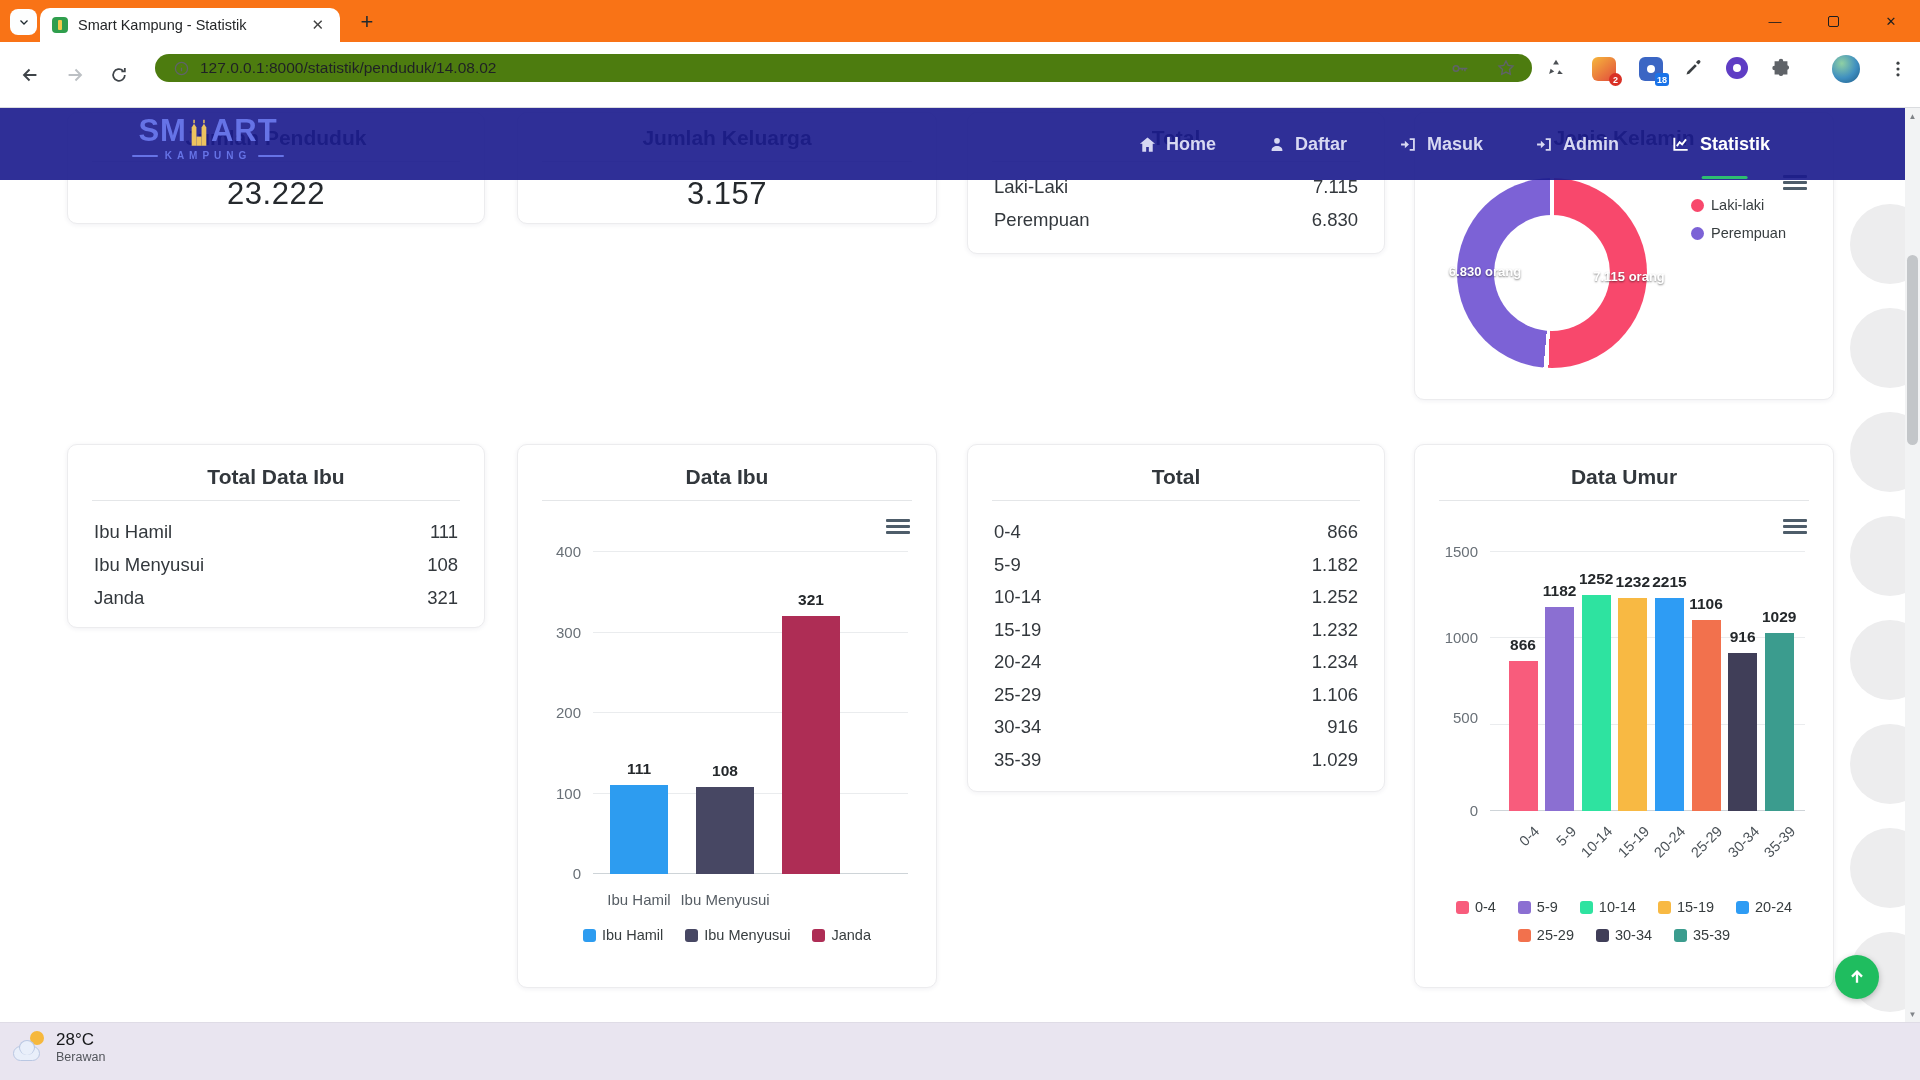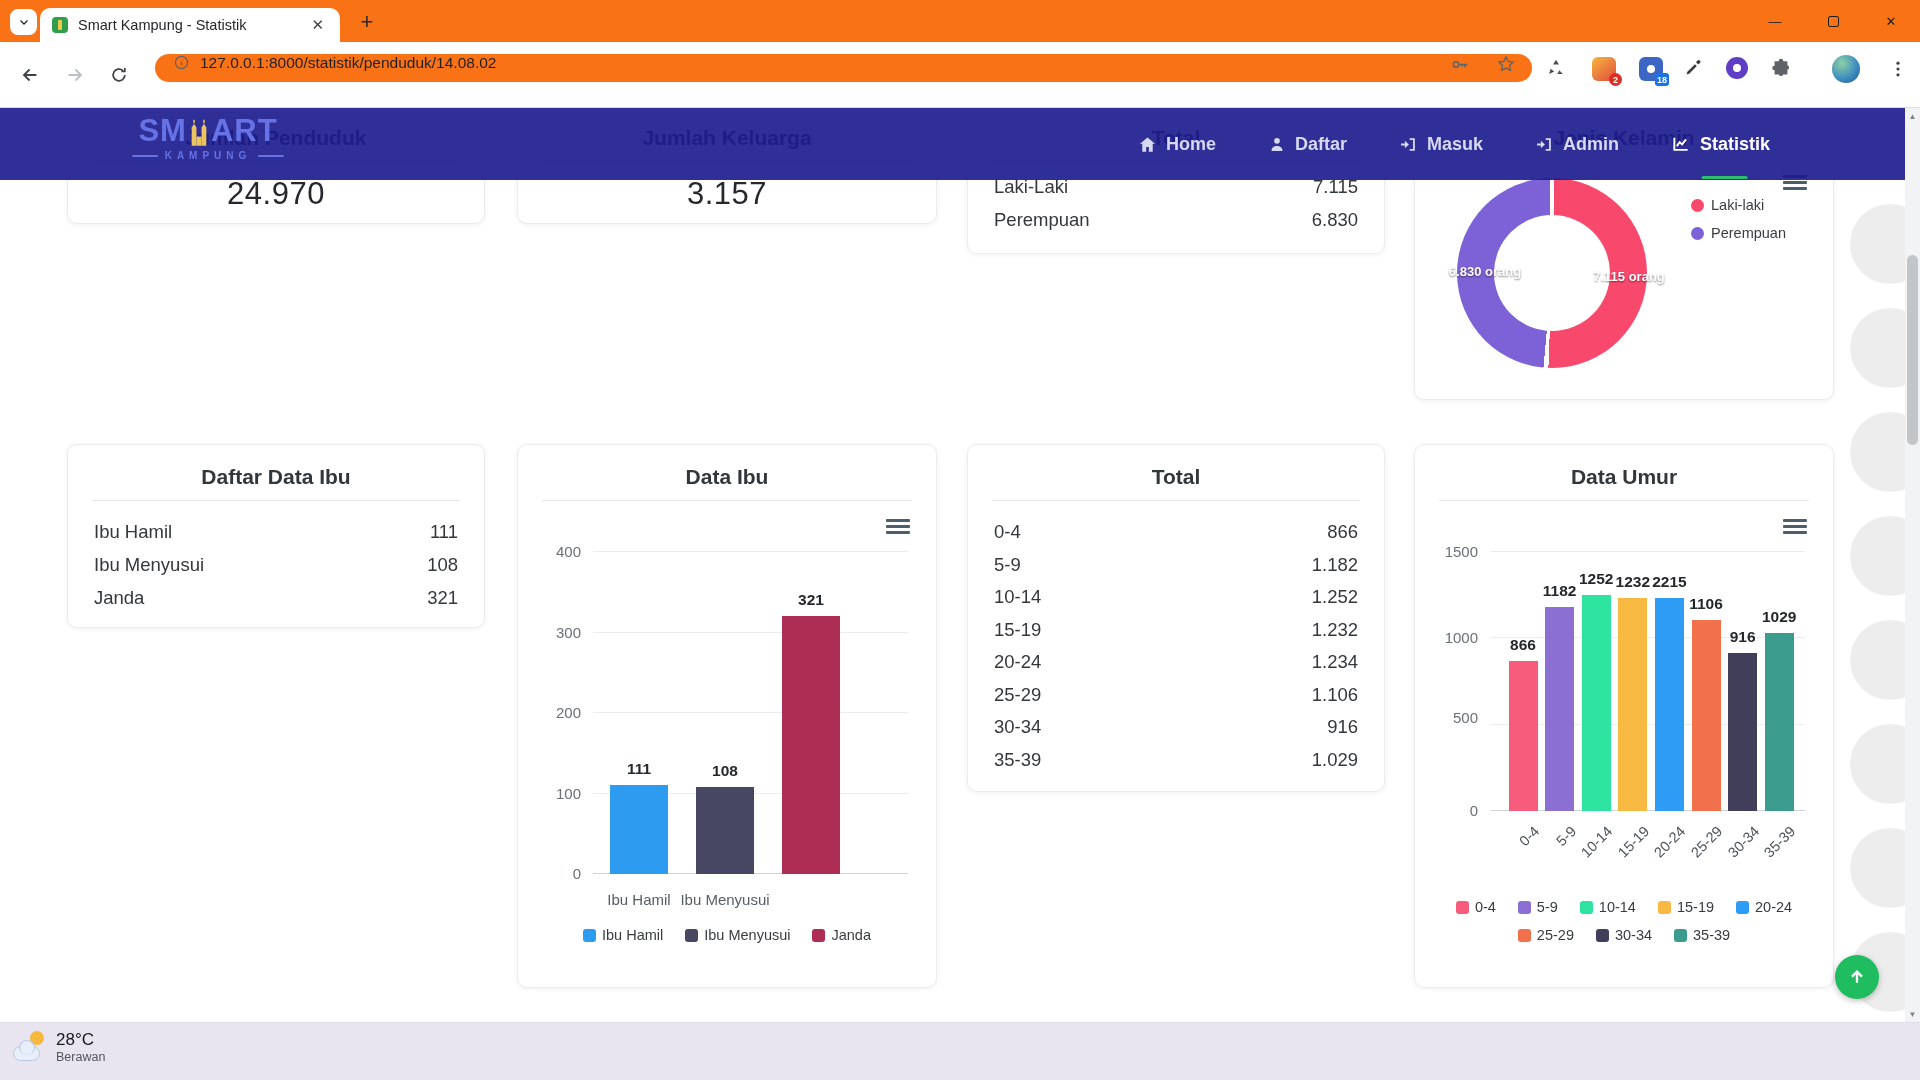--- a/index.html
+++ b/index.html
@@ -18,22 +18,22 @@
   .tab-title{font-size:14.5px;color:#242628;margin-left:10px;flex:1;white-space:nowrap;overflow:hidden;}
   .tab-close{color:#444;font-size:15px;padding:2px 4px;}
   .newtab{position:absolute;left:352px;top:7px;width:30px;height:30px;color:#1f2a30;font-size:22px;
     display:flex;align-items:center;justify-content:center;}
   .wincontrols{position:absolute;right:0;top:0;height:42px;display:flex;align-items:center;}
   .winbtn{width:58px;height:42px;display:flex;align-items:center;justify-content:center;color:#1c1e20;font-size:13px;}
   .winbtn .maxbox{width:11px;height:11px;border:1.6px solid #1c1e20;border-radius:2px;}
 
   .toolbar{position:absolute;left:0;top:42px;width:1920px;height:66px;background:#fff;border-bottom:1px solid #dadcdf;}
   .navbtn{position:absolute;top:17px;width:32px;height:32px;display:flex;align-items:center;justify-content:center;}
-  .urlpill{position:absolute;left:155px;top:54px;width:1377px;height:28px;background:#f97316;border-radius:21px;
-    display:flex;top:12px;}
+  .urlpill{position:absolute;left:155px;top:54px;width:1377px;height:28px;background:#4d7c0f;border-radius:21px;
+    display:flex;align-items:center;top:12px;}
   .url-text{font-size:15.5px;color:#1f2125;margin-left:10px;flex:1;}
   .ext-icon{position:absolute;top:53px;transform:none;top:15px;}
   .badge{position:absolute;right:-6px;bottom:-5px;min-width:13px;height:13px;border-radius:7px;color:#fff;
     font-size:9px;display:flex;align-items:center;justify-content:center;padding:0 2px;font-weight:bold;}
 
   
   .viewport{position:absolute;left:0;top:108px;width:1920px;height:914px;background:#fff;overflow:hidden;}
   .deco-circle{position:absolute;width:80px;height:80px;border-radius:50%;background:#ededee;z-index:1;}
 
   .card{position:absolute;background:#fff;border:1px solid #ececee;border-radius:10px;
@@ -214,21 +214,21 @@
     <div class="deco-circle" style="left:1850px;top:304px;"></div>
     <div class="deco-circle" style="left:1850px;top:408px;"></div>
     <div class="deco-circle" style="left:1850px;top:512px;"></div>
     <div class="deco-circle" style="left:1850px;top:616px;"></div>
     <div class="deco-circle" style="left:1850px;top:720px;"></div>
     <div class="deco-circle" style="left:1850px;top:824px;"></div>
 
     <div class="card" style="left:67px;top:4px;width:418px;height:112px;">
       <div class="card-title">Jumlah Penduduk</div>
       <div class="card-divider"></div>
-      <div class="big-value">24.970</div>
+      <div class="big-value">23.222</div>
     </div>
 
     <div class="card" style="left:517px;top:4px;width:420px;height:112px;">
       <div class="card-title">Jumlah Keluarga</div>
       <div class="card-divider"></div>
       <div class="big-value">3.157</div>
     </div>
 
     <div class="card" style="left:967px;top:4px;width:418px;height:142px;">
       <div class="card-title">Total</div>
@@ -262,21 +262,21 @@
           <span>Laki-laki</span>
         </div>
         <div class="dl-item">
           <span class="dl-dot" id="dl-dot-1" style="background: rgb(124, 98, 214);"></span>
           <span>Perempuan</span>
         </div>
       </div>
     </div>
 
     <div class="card" style="left:67px;top:336px;width:418px;height:184px;">
-      <div class="card-title" style="padding-top:20px;">Daftar Data Ibu</div>
+      <div class="card-title" style="padding-top:20px;">Total Data Ibu</div>
       <div class="card-divider"></div>
       <div class="rows" style="top:70px;">
         <div class="stat-row">
           <span>Ibu Hamil</span>
           <span>111</span>
         </div>
         <div class="stat-row">
           <span>Ibu Menyusui</span>
           <span>108</span>
         </div>

